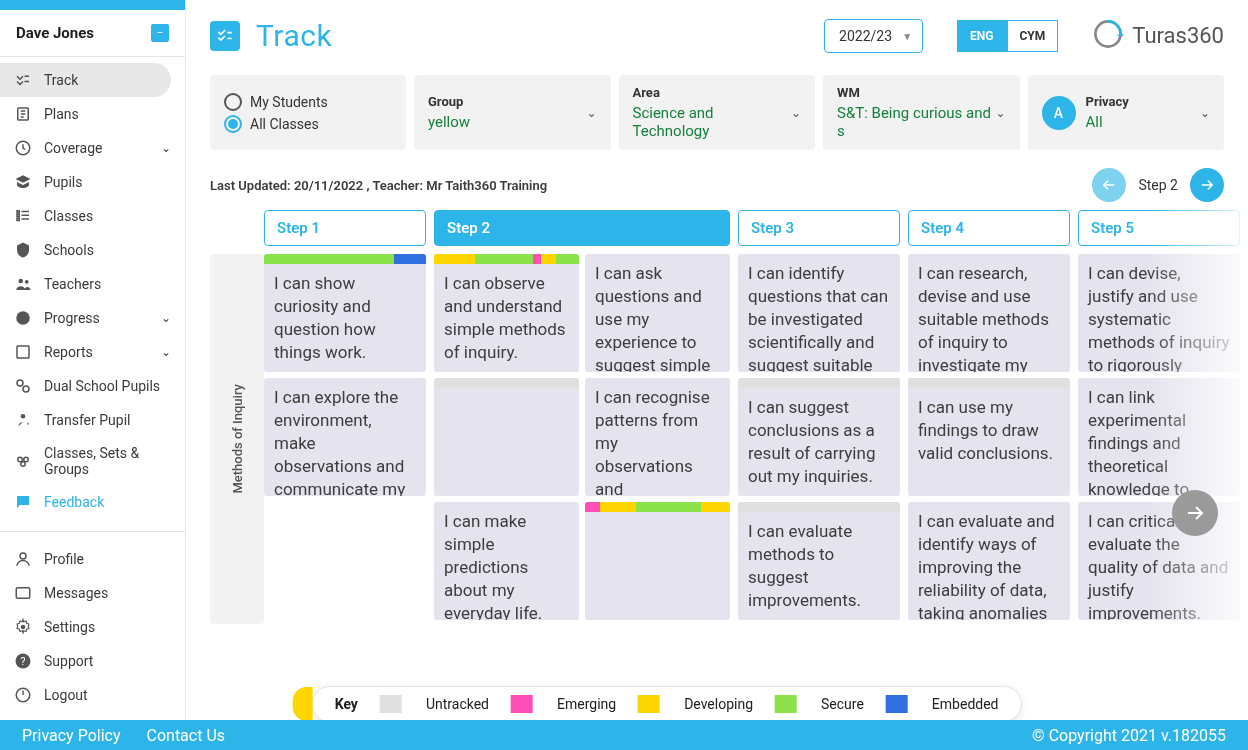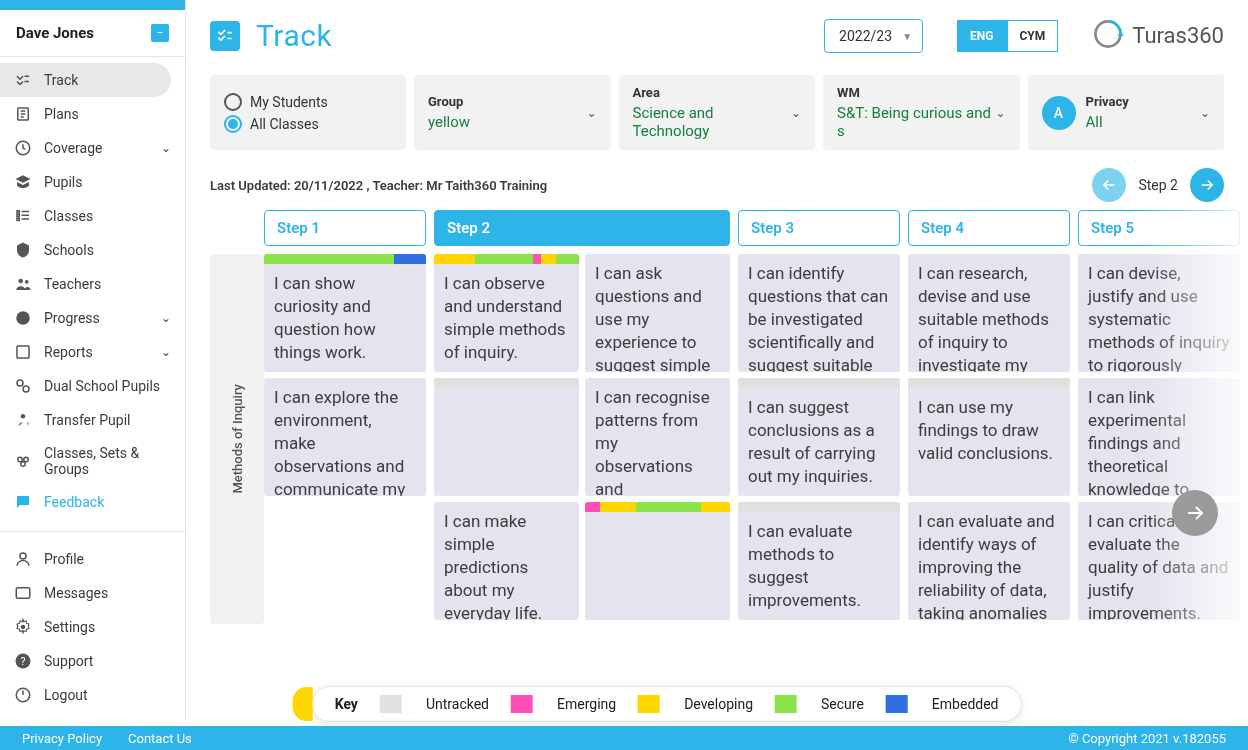--- a/index.html
+++ b/index.html
@@ -83,21 +83,21 @@
   .fade-overlay { position:absolute; right:0; top:0; bottom:0; width:100px; background:linear-gradient(90deg, rgba(255,255,255,0), rgba(255,255,255,0.9)); pointer-events:none;}
   
   
   .legend { position:absolute; bottom:28px; left:50%; transform:translateX(-44%); background:#fff; border:1px solid #e5e5e5; border-radius:20px; padding:8px 22px; display:flex; align-items:center; gap:22px; box-shadow:0 2px 8px rgba(0,0,0,0.1); z-index:5;}
   .legend .side-strip { position:absolute; left:-20px; top:0; bottom:0; width:20px; background:#ffd600; border-radius: 14px 0 0 14px;}
   .legend-key { font-weight:700; font-size:14px;}
   .legend-item { display:flex; align-items:center; gap:24px; font-size:14px;}
   .swatch { width:22px; height:18px;}
   
   
-  .footer { position:absolute; bottom:0; left:0; right:0; height:24px; background:#2db4e8; color:#fff; display:flex; align-items:center; justify-content:space-between; padding:0 22px; font-size:13px; z-index:10;}
+  .footer { position:absolute; bottom:0; left:0; right:0; height:30px; background:#2db4e8; color:#fff; display:flex; align-items:center; justify-content:space-between; padding:0 22px; font-size:16px; z-index:10;}
   .footer-links { display:flex; gap:26px;}
   .footer a { color:#fff; text-decoration:none;}
 </style>
 </head>
 <body>
 
 <div class="app">
 
   <aside class="sidebar">
     <div class="sidebar-top"></div>

